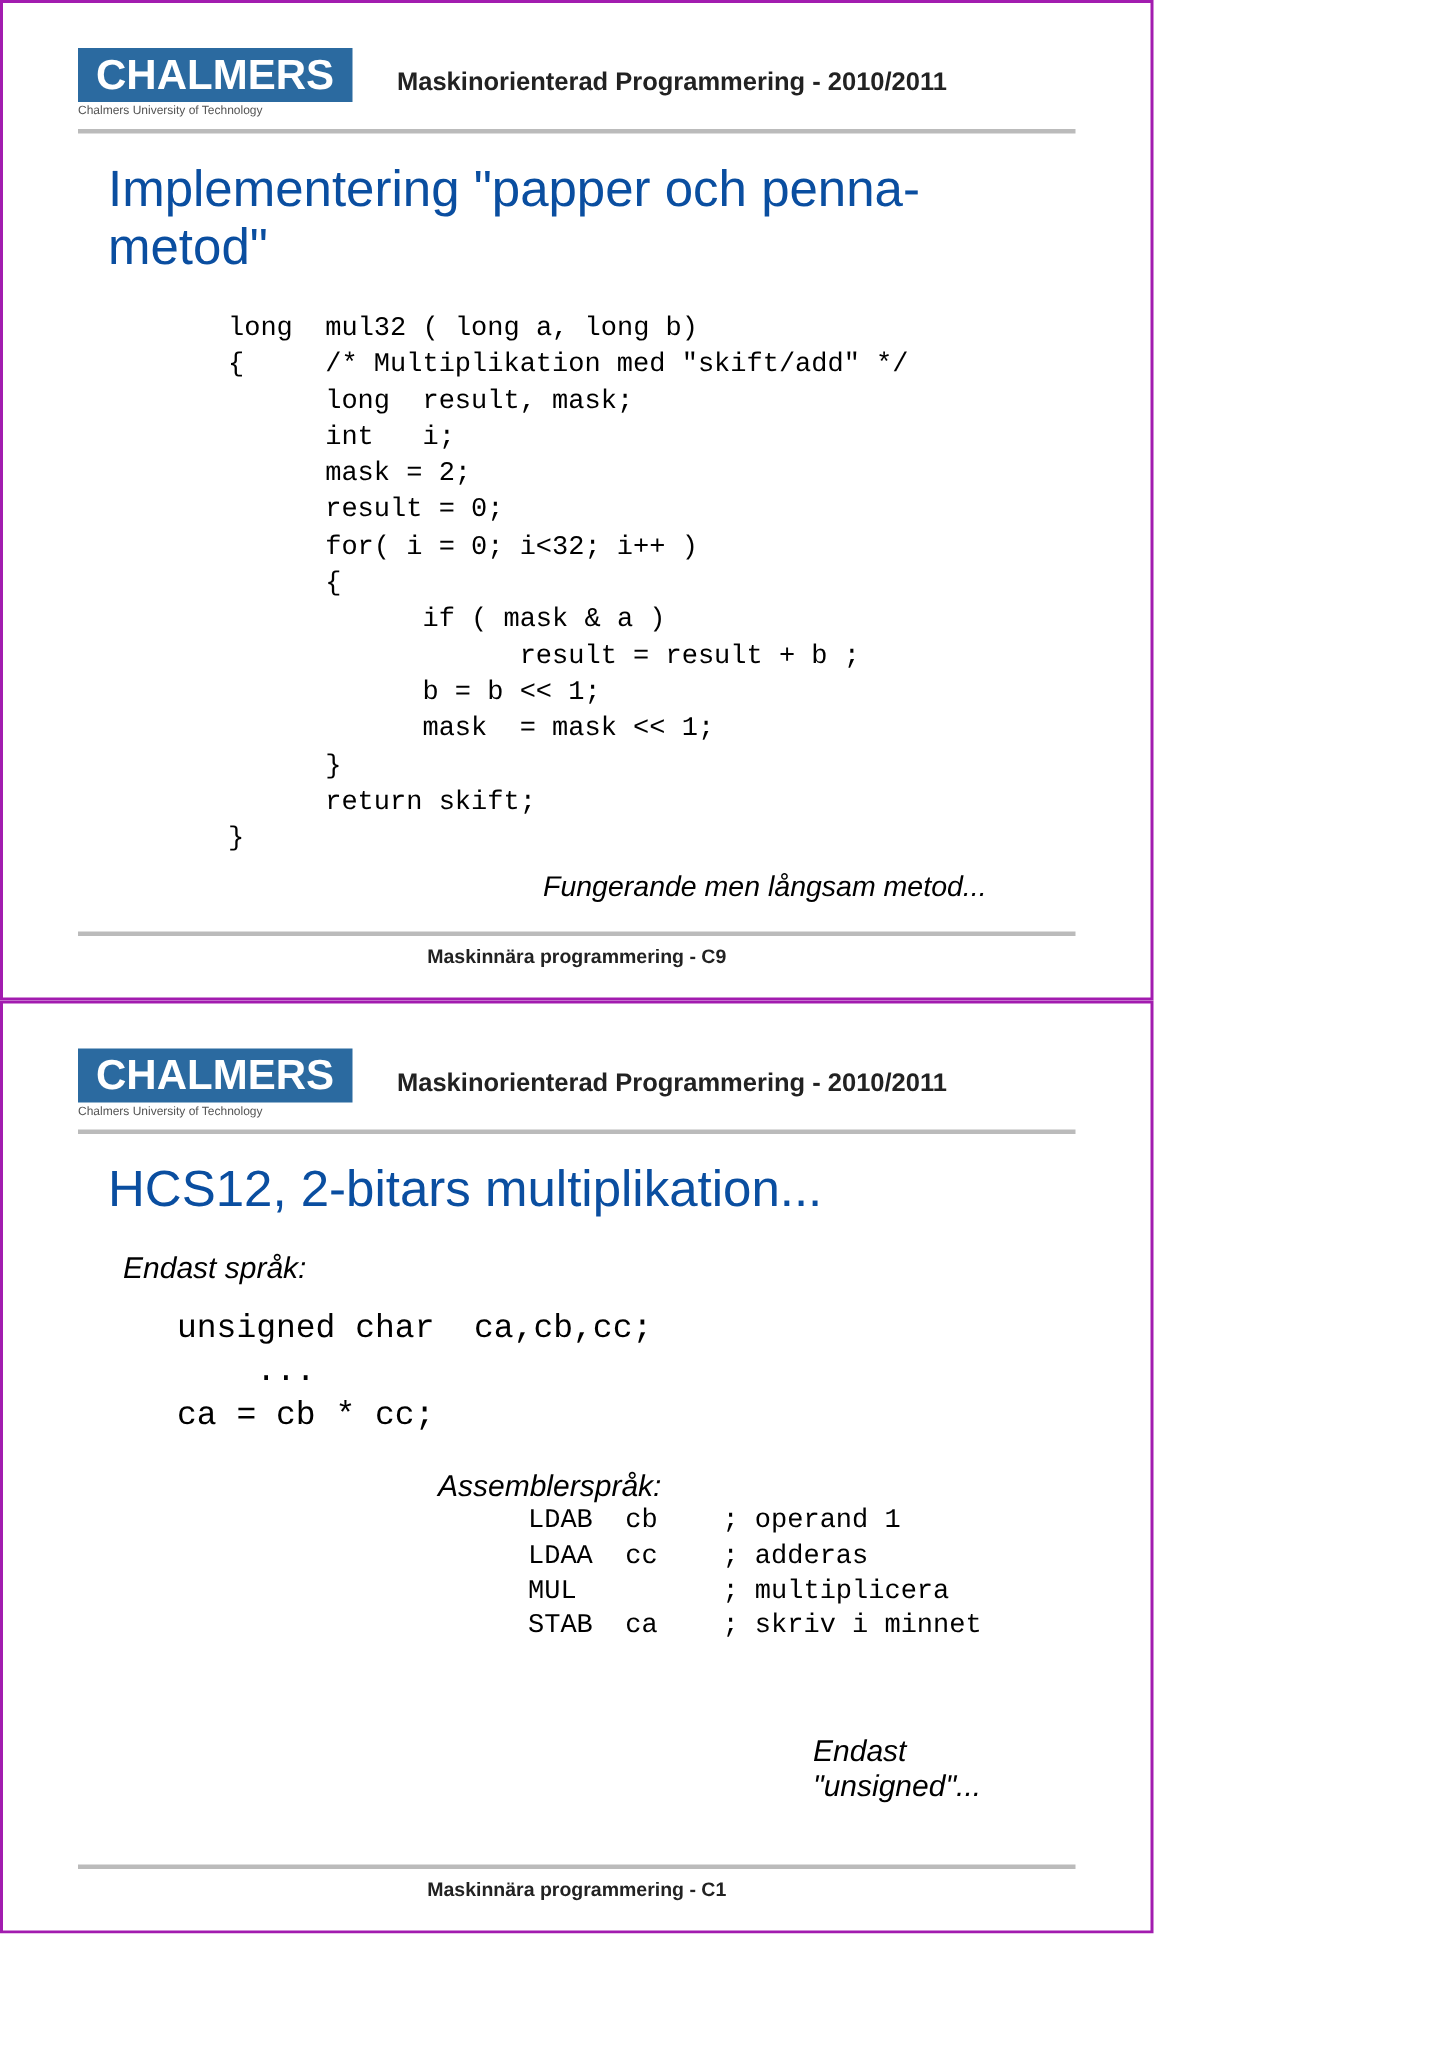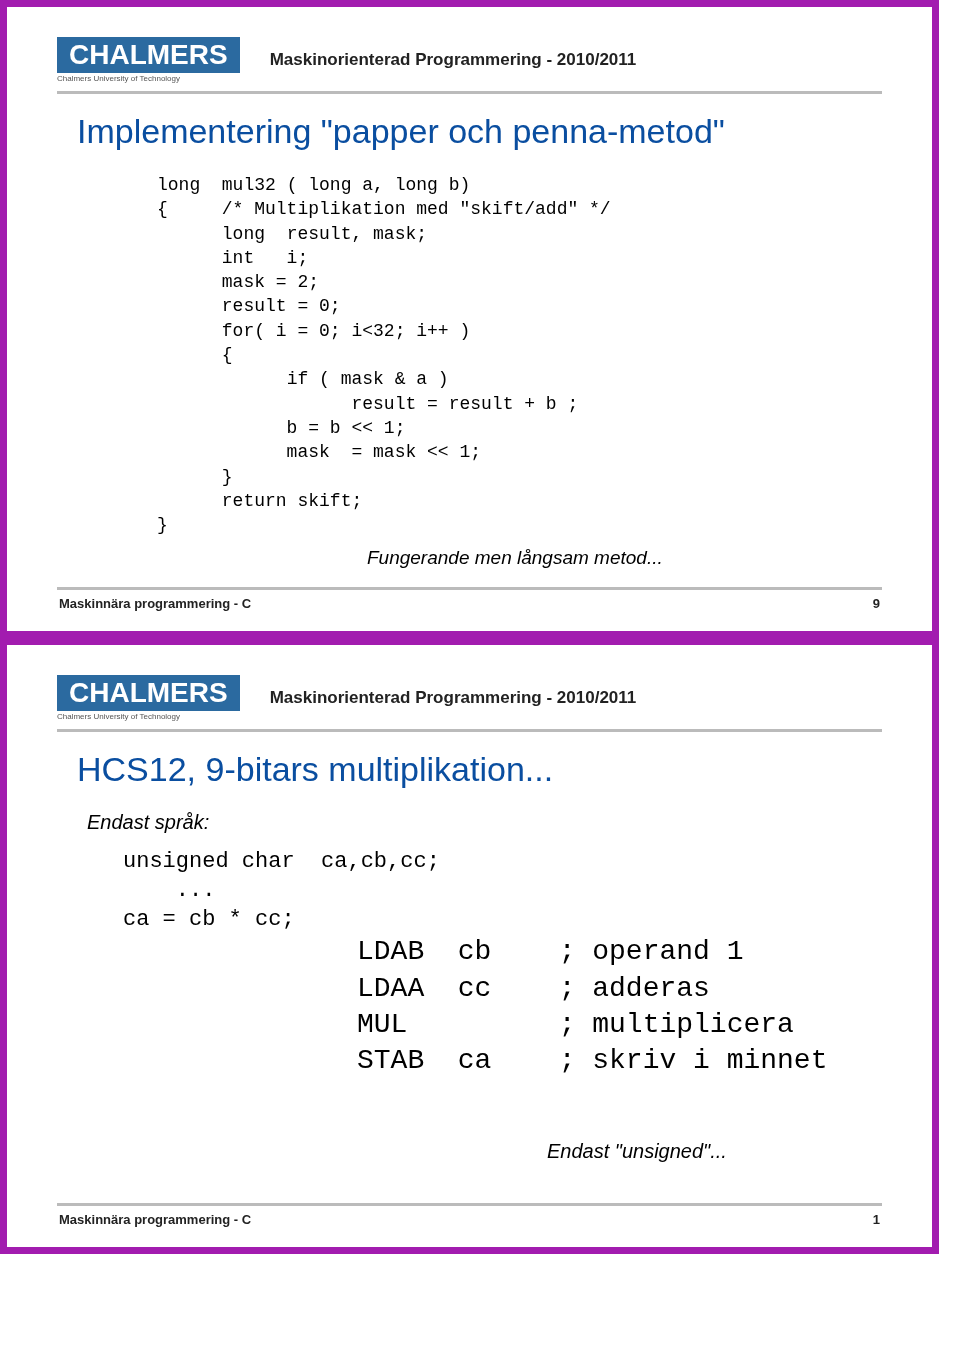--- a/index.html
+++ b/index.html
@@ -3,23 +3,23 @@
 <meta charset="utf-8">
 <style>
   body {
     margin: 0;
     padding: 0;
     background: #fff;
     font-family: Arial, Helvetica, sans-serif;
     color: #000;
   }
   .page {
-    width: 939px;
+    width: 769px;
     box-sizing: border-box;
-    border: 7px solid #a21caf;
+    border: 2px solid #a21caf;
     background: #fff;
     position: relative;
   }
   .page-inner {
     padding: 30px 50px 20px 50px;
     box-sizing: border-box;
   }
   .header-row {
     display: flex;
     align-items: center;
@@ -73,21 +73,21 @@
   }
   .kw { font-weight: normal; }
   .note {
     font-style: italic;
     font-size: 19px;
     margin-top: 10px;
     margin-left: 310px;
   }
   .footer-row {
     display: flex;
-    justify-content: space-between;
+    justify-content: center;
     font-size: 13px;
     font-weight: bold;
     color: #222;
     padding: 0 2px;
   }
   .pseudo-label {
     font-style: italic;
     font-size: 20px;
     margin: 18px 0 14px 30px;
   }
@@ -99,21 +99,21 @@
     line-height: 1.3;
   }
   .asm-label {
     font-style: italic;
     font-size: 20px;
     margin-top: 22px;
     margin-left: 240px;
   }
   .asm-code {
     font-family: "Courier New", monospace;
-    font-size: 28px;
+    font-size: 18px;
     white-space: pre;
     margin-left: 300px;
     line-height: 1.3;
   }
   .end-note {
     font-style: italic;
     font-size: 20px;
     margin-top: 60px;
     margin-left: 490px;
     margin-bottom: 40px;
@@ -166,28 +166,29 @@
   <div class="page-inner">
     <div class="header-row">
       <div class="logo-block">
         <div class="logo-box">CHALMERS</div>
         <div class="logo-sub">Chalmers University of Technology</div>
       </div>
       <div class="course-title">Maskinorienterad Programmering - 2010/2011</div>
     </div>
     <hr class="hr-top">
 
-    <div class="slide-title">HCS12, 9-bitars multiplikation...</div>
+    <div class="slide-title">HCS12, 2-bitars multiplikation...</div>
 
     <div class="pseudo-label">Endast språk:</div>
 
     <div class="pseudo-code"><span>unsigned char  ca,cb,cc;</span>
 <span>    ...</span>
 <span>ca = cb * cc;</span></div>
 
+    <div class="asm-label">Assemblerspråk:</div>
 
     <div class="asm-code"><span>LDAB  cb    ; operand 1</span>
 <span>LDAA  cc    ; adderas</span>
 <span>MUL         ; multiplicera</span>
 <span>STAB  ca    ; skriv i minnet</span></div>
 
     <div class="end-note">Endast "unsigned"...</div>
 
     <hr class="hr-bot">
     <div class="footer-row">

